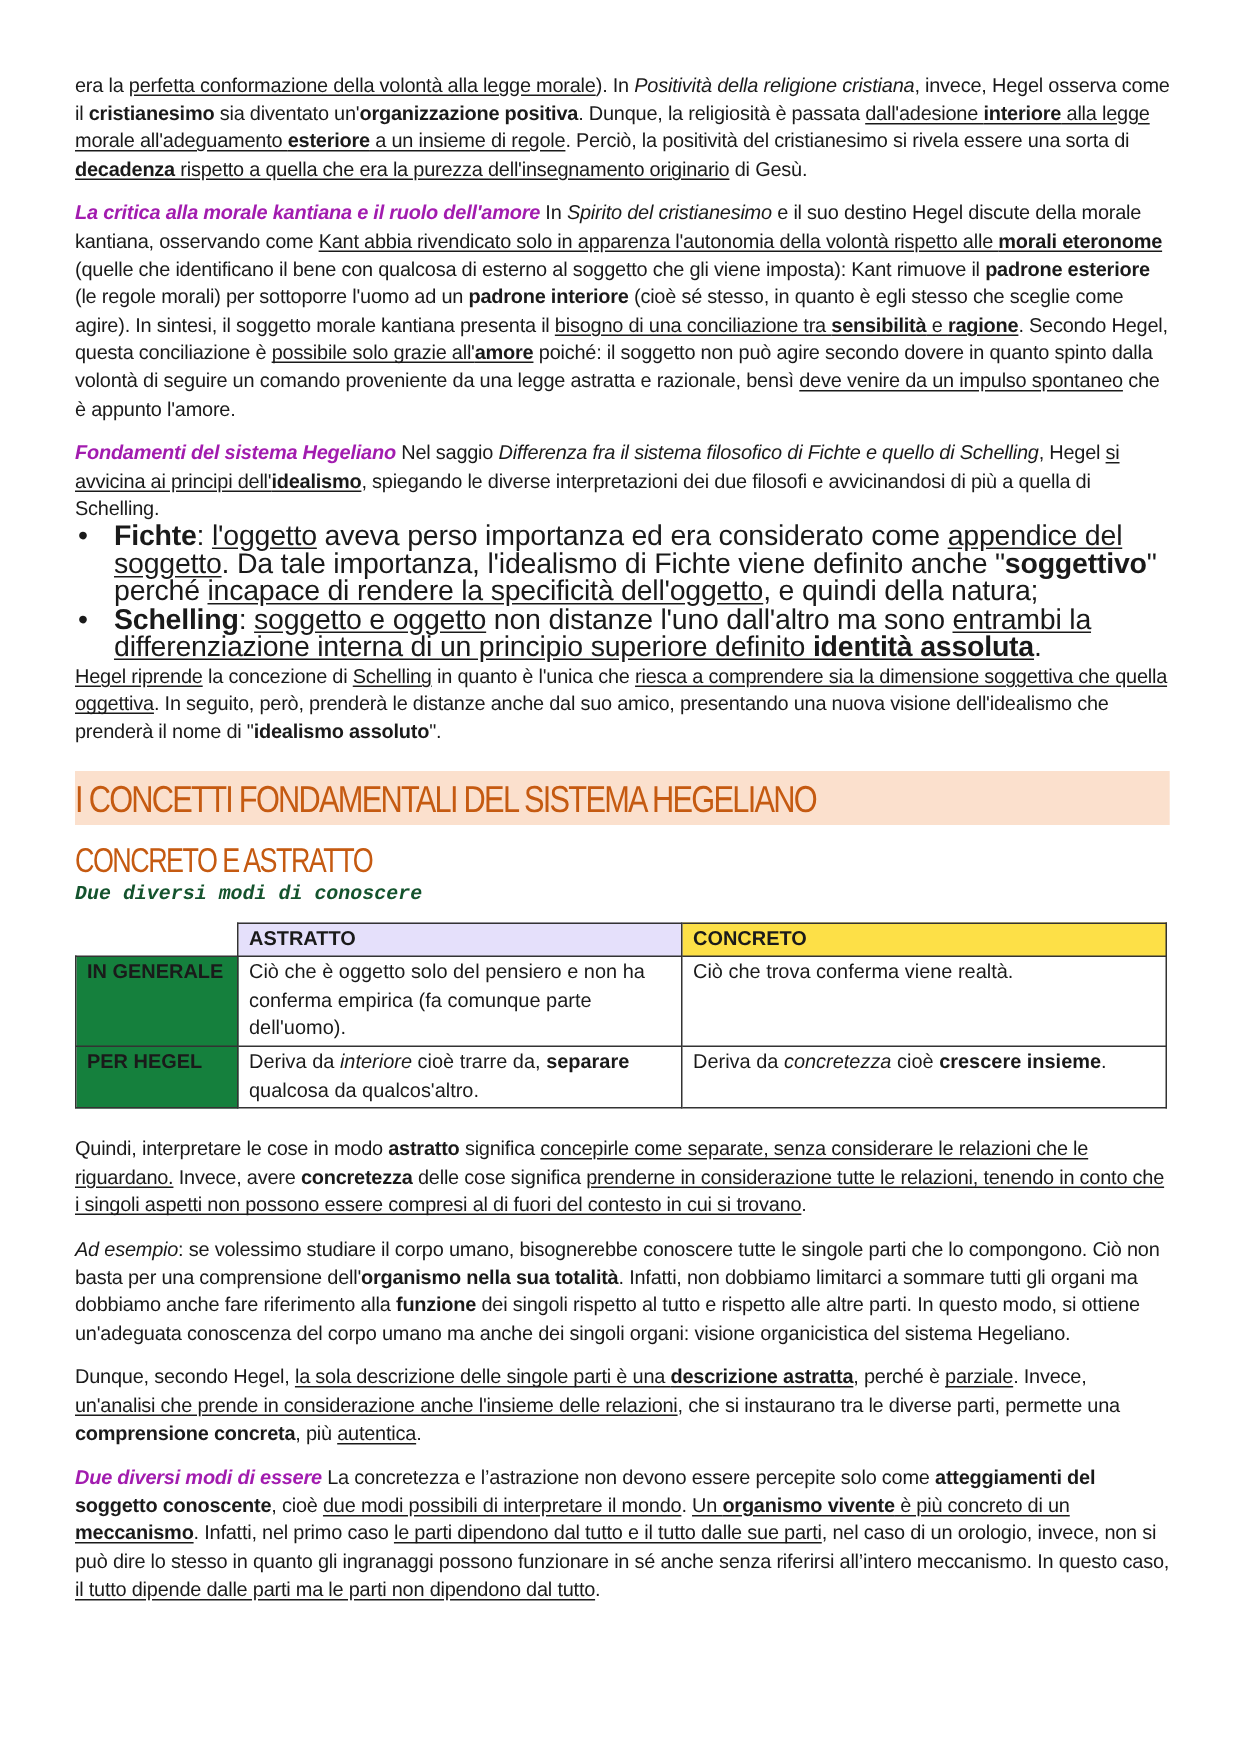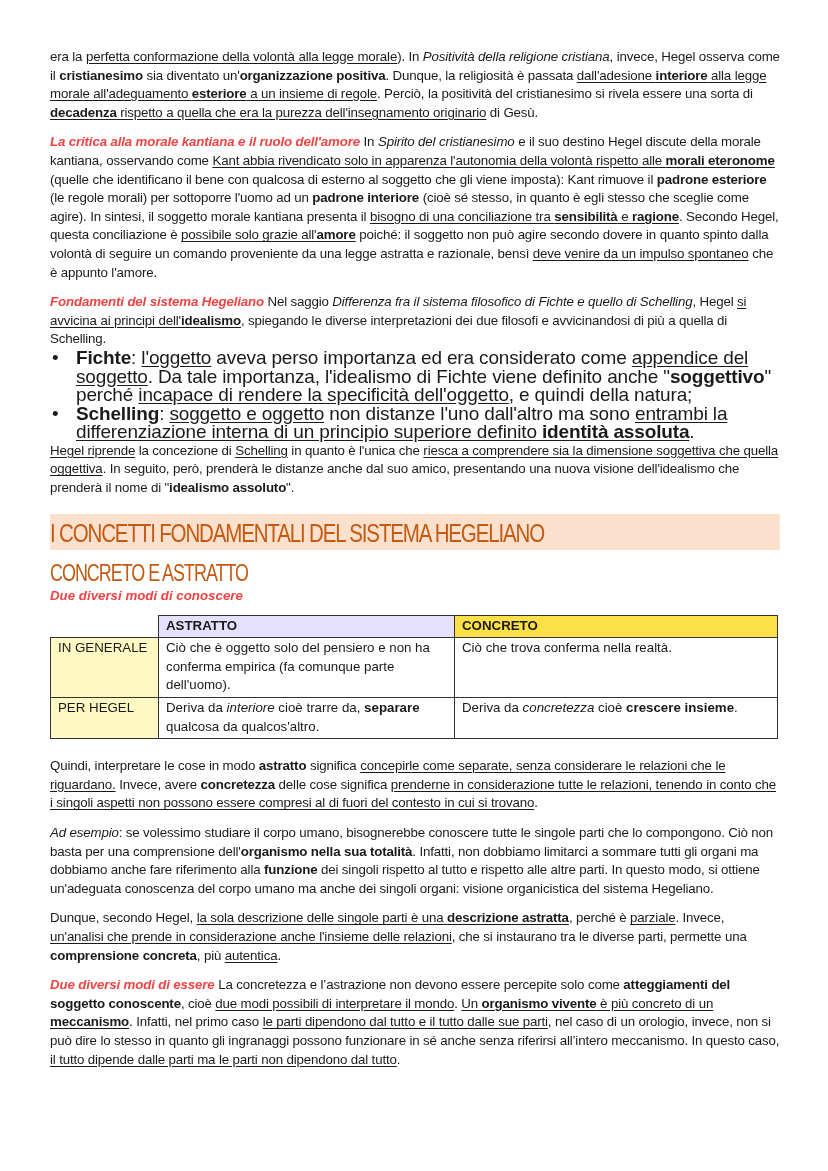--- a/index.html
+++ b/index.html
@@ -4,39 +4,39 @@
 <style>
   html, body { margin: 0; padding: 0; background: #ffffff; }
   body { width: 828px; height: 1171px; overflow: hidden; position: relative;
          font-family: "Liberation Sans", sans-serif; color: #1a1a1a; }
   .page { position: absolute; left: 50px; top: 48px; width: 730px; }
   p, .para { margin: 0; font-size: 13.3px; line-height: 18.6px; letter-spacing: -0.15px; }
   .para { margin-bottom: 11px; }
   .u { text-decoration: underline; text-underline-offset: 2px; }
   .b { font-weight: bold; }
   .i { font-style: italic; margin-top: 32px; }
-  .hl { color: #ef4444; font-weight: bold; font-style: italic; }
+  .hl { color: #a21caf; font-weight: bold; font-style: italic; }
   ul.bullets { margin: 0; padding: 0 0 0 26px; list-style: none; }
   ul.bullets li { position: relative; font-size: 19px; line-height: 18.6px; letter-spacing: -0.15px; }
   ul.bullets li::before { content: "•"; position: absolute; left: -24px; top: 0; }
   .h1 { margin-top: 16px; background: #fbe0cd; height: 36px; line-height: 38px;
         font-family: "Liberation Sans", sans-serif; font-size: 25px; color: #c55a11;
         letter-spacing: -1.4px; transform: scaleX(0.82); transform-origin: left center;
         width: 890px; padding-left: 0; font-weight: normal; }
   .h1 span { display: inline-block; }
   .h2 { margin-top: 9px; font-size: 23px; color: #c55a11; letter-spacing: -1.3px;
         transform: scaleX(0.78); transform-origin: left center; line-height: 28px; }
-  .sub { font-size: 13.3px; color: #ef4444; font-weight: bold; font-style: italic; line-height: 18px; }
+  .sub { font-size: 13.3px; color: #14532d; font-weight: bold; font-style: italic; line-height: 18px; font-family: Liberation Mono, monospace; }
   table.cmp { border-collapse: collapse; margin-top: 10px; margin-bottom: 18px; width: 728px; font-size: 13.3px; line-height: 18.6px; }
   table.cmp td, table.cmp th { border: 1.2px solid #333; vertical-align: top; padding: 1px 6px 2px 7px; text-align: left; }
   table.cmp th { font-weight: bold; }
   .corner { border: none !important; background: transparent; }
   .col-abs { background: #e5e0fb; width: 282px; }
   .col-con { background: #fde047; }
-  .rowhead { background: #fef9c3; font-weight: normal; width: 94px; }
+  .rowhead { background: #15803d; font-weight: bold; width: 94px; }
 </style>
 </head>
 <body>
 
 <div class="page">
 
   <p class="para"><span>era la </span><span class="u">perfetta conformazione della volontà alla legge morale</span><span>). In </span><span class="i">Positività della religione cristiana</span><span>, invece, Hegel osserva come il </span><span class="b">cristianesimo</span><span> sia diventato un'</span><span class="b">organizzazione positiva</span><span>. Dunque, la religiosità è passata </span><span class="u">dall'adesione </span><span class="u b">interiore</span><span class="u"> alla legge morale all'adeguamento </span><span class="u b">esteriore</span><span class="u"> a un insieme di regole</span><span>. Perciò, la positività del cristianesimo si rivela essere una sorta di </span><span class="u b">decadenza</span><span class="u"> rispetto a quella che era la purezza dell'insegnamento originario</span><span> di Gesù.</span></p>
 
   <p class="para">
     <span class="hl">La critica alla morale kantiana e il ruolo dell'amore</span><span><span> In </span><span class="i">Spirito del cristianesimo</span><span> e il suo destino Hegel discute della morale kantiana, osservando come </span><span class="u">Kant abbia rivendicato solo in apparenza l'autonomia della volontà rispetto alle </span><span class="u b">morali eteronome</span><span class="u"> </span><span>(quelle che identificano il bene con qualcosa di esterno al soggetto che gli viene imposta): Kant rimuove il </span><span class="b">padrone esteriore</span><span> (le regole morali) per sottoporre l'uomo ad un </span><span class="b">padrone interiore</span><span> (cioè sé stesso, in quanto è egli stesso che sceglie come agire). In sintesi, il soggetto morale kantiana presenta il </span><span class="u">bisogno di una conciliazione tra </span><span class="u b">sensibilità</span><span class="u"> e </span><span class="u b">ragione</span><span>. Secondo Hegel, questa conciliazione è </span><span class="u">possibile solo grazie all'</span><span class="u b">amore</span><span> poiché: il soggetto non può agire secondo dovere in quanto spinto dalla volontà di seguire un comando proveniente da una legge astratta e razionale, bensì </span><span class="u">deve venire da un impulso spontaneo</span><span> che è appunto l'amore.</span></span>
@@ -58,21 +58,21 @@
   <table class="cmp">
     <tbody>
         <tr>
       <th class="corner"></th>
       <th class="col-abs">ASTRATTO</th>
       <th class="col-con">CONCRETO</th>
     </tr>
     <tr>
       <td class="rowhead">IN GENERALE</td>
       <td><span>Ciò che è oggetto solo del pensiero e non ha conferma empirica (fa comunque parte dell'uomo).</span></td>
-      <td><span>Ciò che trova conferma nella realtà.</span></td>
+      <td><span>Ciò che trova conferma viene realtà.</span></td>
     </tr>
     <tr>
       <td class="rowhead">PER HEGEL</td>
       <td><span>Deriva da </span><span class="i">interiore</span><span> cioè trarre da, </span><span class="b">separare</span><span> qualcosa da qualcos'altro.</span></td>
       <td><span>Deriva da </span><span class="i">concretezza</span><span> cioè </span><span class="b">crescere insieme</span><span>.</span></td>
     </tr>
   </tbody>
     </table>
 
   <p class="para"><span>Quindi, interpretare le cose in modo </span><span class="b">astratto</span><span> significa </span><span class="u">concepirle come separate, senza considerare le relazioni che le riguardano.</span><span> Invece, avere </span><span class="b">concretezza</span><span> delle cose significa </span><span class="u">prenderne in considerazione tutte le relazioni, tenendo in conto che i singoli aspetti non possono essere compresi al di fuori del contesto in cui si trovano</span><span>.</span></p>

